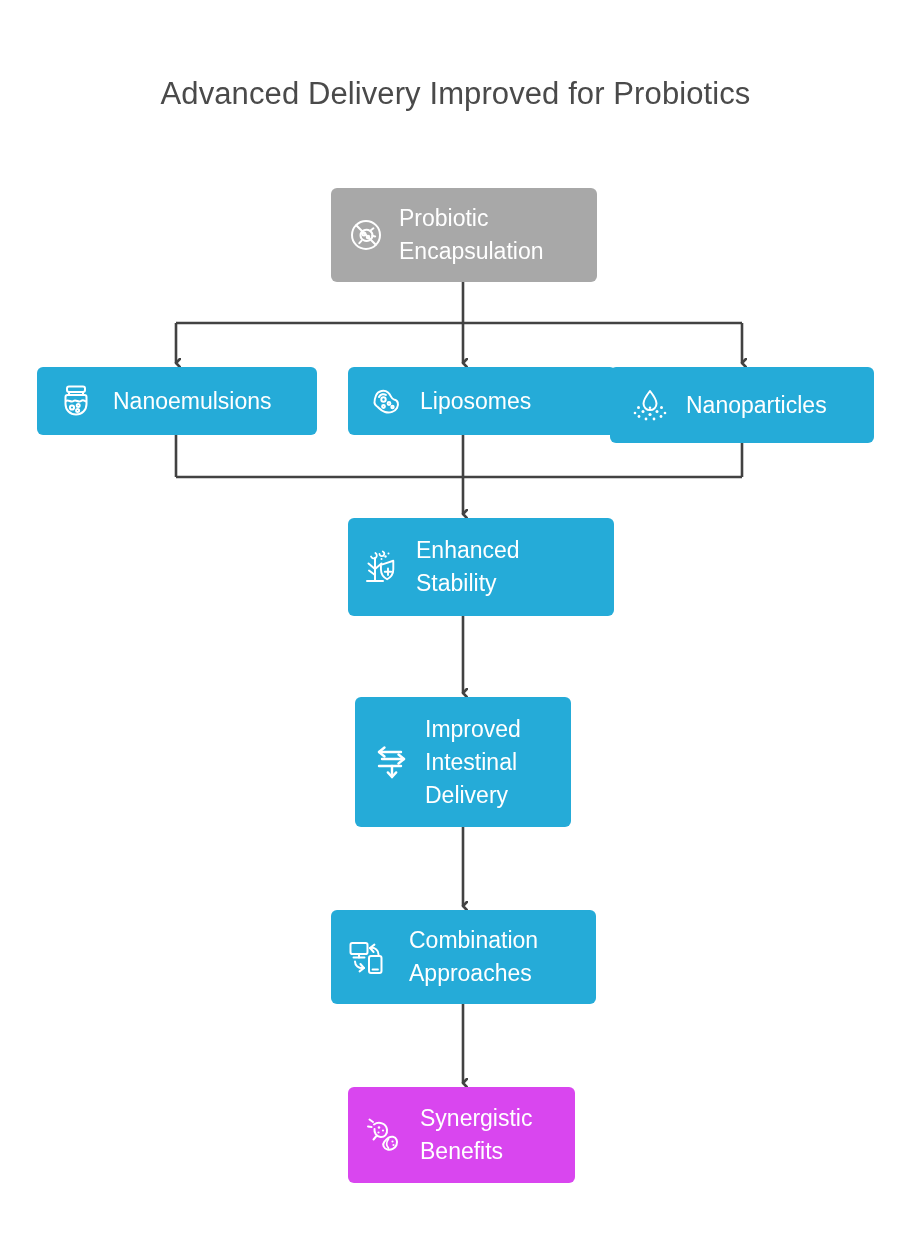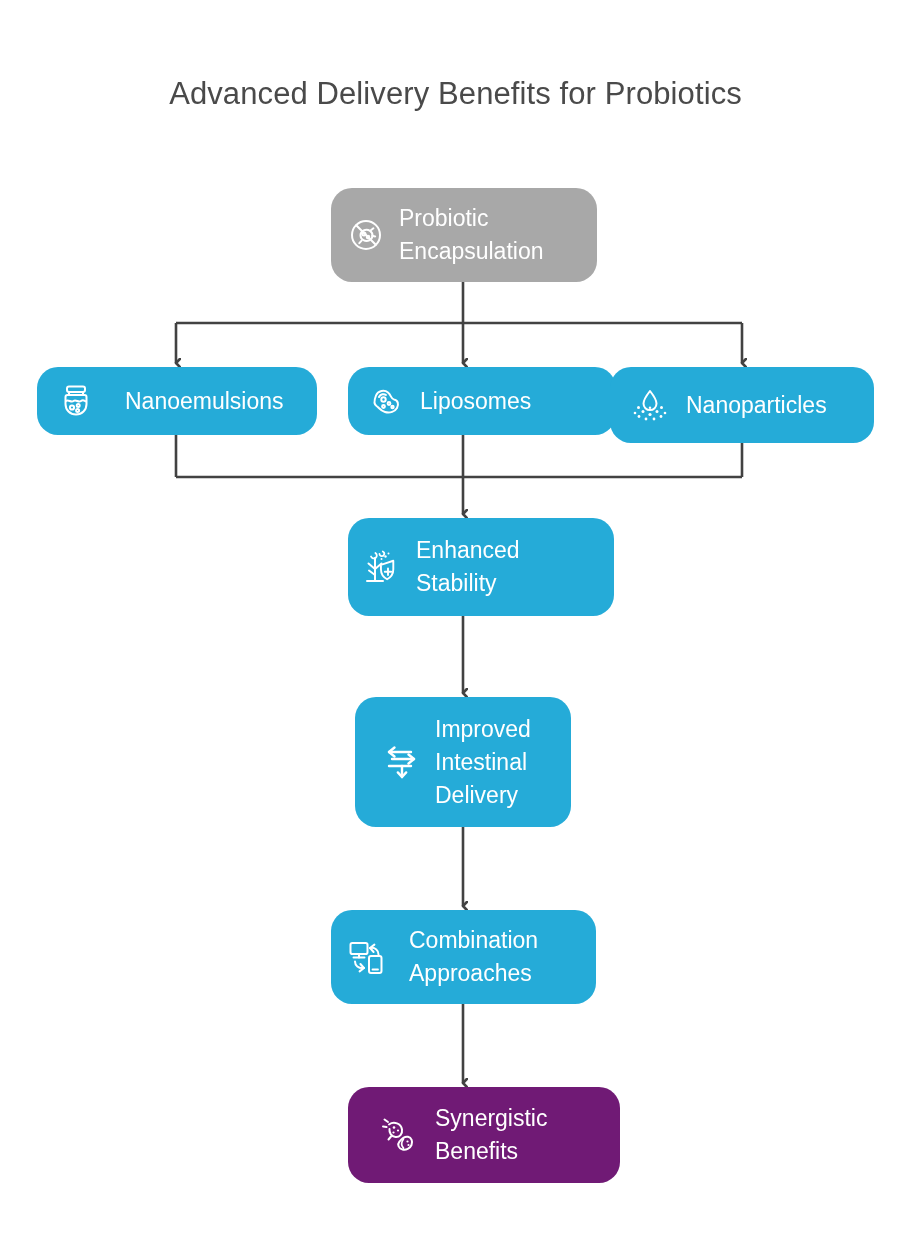--- a/index.html
+++ b/index.html
@@ -34,21 +34,21 @@
   svg#wires {
     position: absolute;
     left: 0;
     top: 0;
     width: 911px;
     height: 1254px;
     pointer-events: none;
   }
   .node {
     position: absolute;
-    border-radius: 21px;
+    border-radius: 6px;
     display: flex;
     flex-direction: row;
     align-items: center;
     justify-content: flex-start;
     box-sizing: border-box;
     color: #ffffff;
   }
   .node .icon {
     flex: 0 0 auto;
     display: flex;
@@ -63,40 +63,40 @@
     font-size: 23px;
     line-height: 33px;
     font-weight: 400;
     color: #ffffff;
     white-space: pre-line;
   }
   
   #node-root       { left: 331px; top: 188px;  width: 266px; height: 94px;  background: #a8a8a8; padding-left: 16px; }
   #node-root .label{ margin-left: 14px; }
   #node-nanoemul   { left: 37px;  top: 367px;  width: 280px; height: 68px;  background: #25abd8; padding-left: 18px; }
-  #node-nanoemul .label { margin-left: 28px; }
+  #node-nanoemul .label { margin-left: 16px; }
   #node-liposomes  { left: 348px; top: 367px;  width: 268px; height: 68px;  background: #25abd8; padding-left: 18px; }
   #node-liposomes .label { margin-left: 14px; }
   #node-nanopart   { left: 610px; top: 367px;  width: 264px; height: 76px;  background: #25abd8; padding-left: 18px; }
   #node-nanopart .label { margin-left: 14px; }
   #node-stability  { left: 348px; top: 518px;  width: 266px; height: 98px;  background: #25abd8; padding-left: 12px; }
   #node-stability .label { margin-left: 12px; }
-  #node-intestinal { left: 355px; top: 697px;  width: 216px; height: 130px; background: #25abd8; padding-left: 26px; }
+  #node-intestinal { left: 355px; top: 697px;  width: 216px; height: 130px; background: #25abd8; padding-left: 16px; }
   #node-intestinal .label { margin-left: 12px; text-align: left; }
   #node-combination{ left: 331px; top: 910px;  width: 265px; height: 94px;  background: #25abd8; padding-left: 14px; }
   #node-combination .label { margin-left: 20px; }
-  #node-synergy    { left: 348px; top: 1087px; width: 272px; height: 96px;  background: #701a75; padding-left: 31px; }
+  #node-synergy    { left: 348px; top: 1087px; width: 227px; height: 96px;  background: #d946ef; padding-left: 16px; }
   #node-synergy .label { margin-left: 12px; }
 </style>
 </head>
 <body>
 
 <div id="canvas">
 
-  <div id="title">Advanced Delivery Benefits for Probiotics</div>
+  <div id="title">Advanced Delivery Improved for Probiotics</div>
 
   <svg id="wires" viewBox="0 0 911 1254">
     <defs>
       <marker id="arrowhead" markerWidth="12" markerHeight="12" refX="5.2" refY="5" orient="auto" markerUnits="userSpaceOnUse">
         <path d="M0.6,0.6 L5.2,5 L9.8,0.6" fill="none" stroke="#424242" stroke-width="2.6" stroke-linecap="round" stroke-linejoin="round"></path>
       </marker>
     </defs>
     <g stroke="#424242" stroke-width="2.6" fill="none" stroke-linecap="butt">
 
       <path d="M463,282 L463,323"></path>

